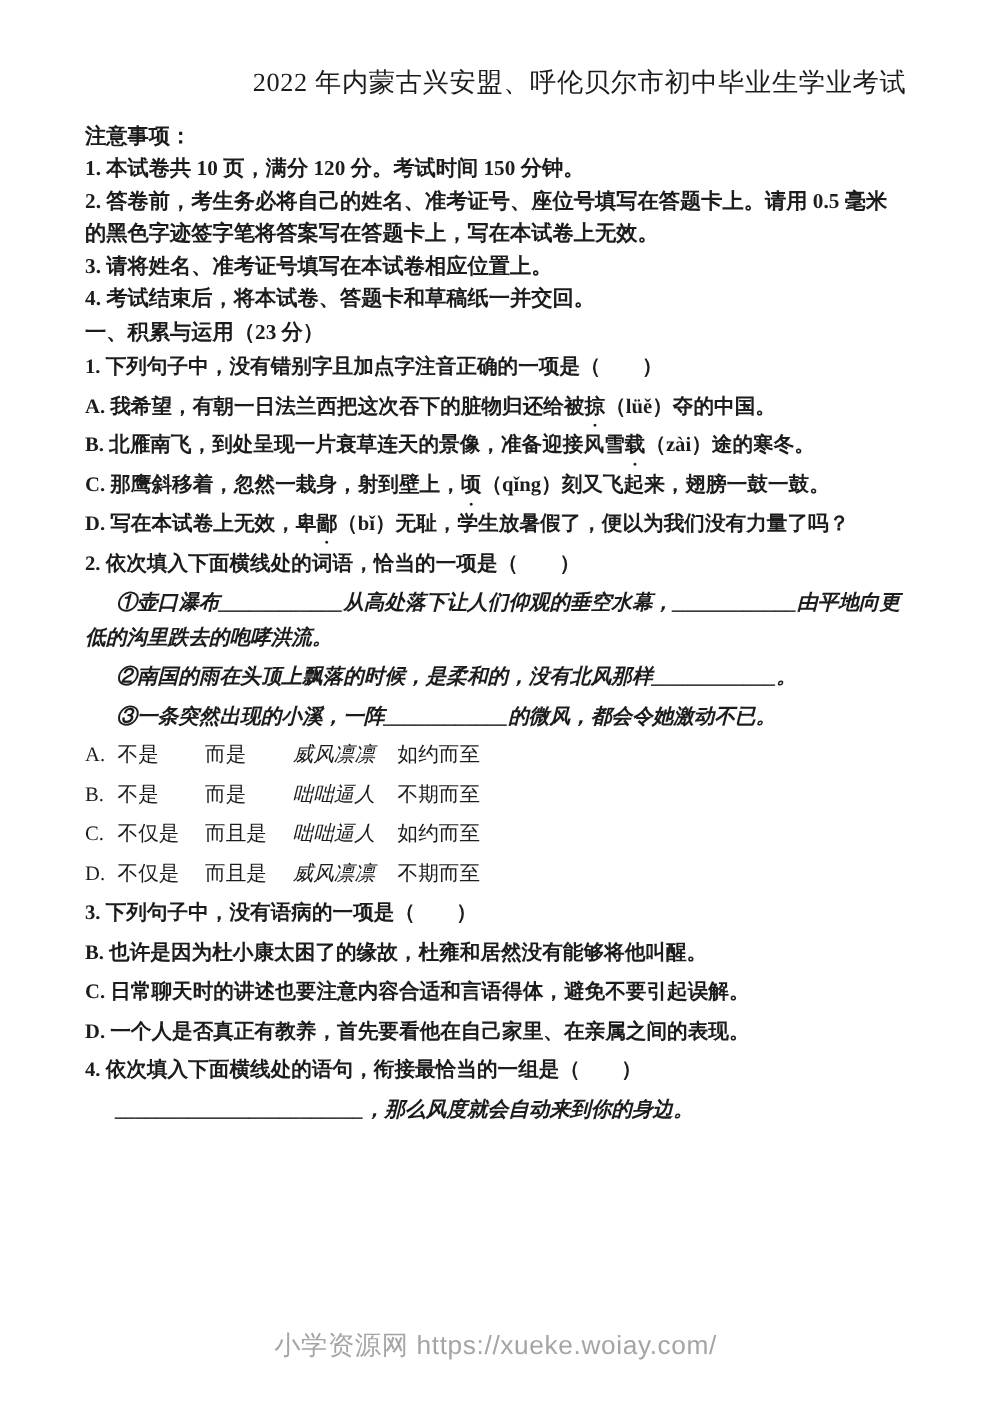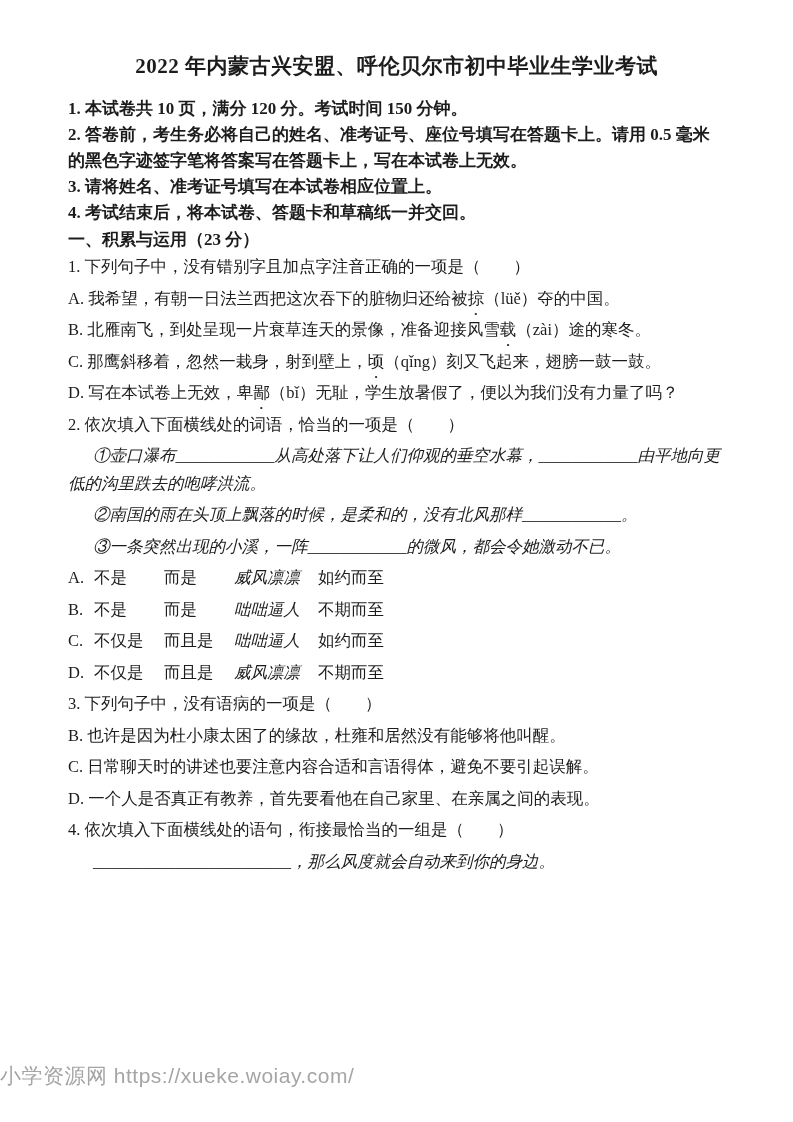--- a/index.html
+++ b/index.html
@@ -7,57 +7,59 @@
     position:relative;
     width:793px;height:1122px;
     box-sizing:border-box;
     padding:52px 68px 0 68px;
     background:#ffffff;
     color:#1c1c1c;
     font-family:"Liberation Serif","DejaVu Serif",serif;
     overflow:hidden;
   }
   .doc-title{
-    text-align:center;font-size:21px;font-weight:700;
+    text-align:right;font-size:21px;font-weight:400;
     margin:0 0 16px 0;letter-spacing:.5px;
   }
   .doc-subject{
     text-align:center;font-size:20px;font-weight:700;
     margin:0 0 14px 0;letter-spacing:2px;
   }
   .notice p{margin:0;font-weight:700;font-size:17px;line-height:26px;}
   .sec-heading{margin:0;font-weight:700;font-size:17px;line-height:27px;}
-  .q p{margin:0 0 4px 0;font-size:16.5px;line-height:27.5px;font-weight:400;}
+  .q p{margin:0 0 4px 0;font-size:16.5px;line-height:27.5px;font-weight:700;}
   .kai{font-style:italic;}
   .indent{text-indent:25px;}
   .wopt{display:flex;margin:0 0 4px 0;font-size:16.5px;line-height:27.5px;}
   .wopt .lab{width:26px;}
   .wopt .c1{width:70px;}
   .wopt .c2{width:70px;}
   .wopt .c3{width:84px;font-style:italic;}
   .em-dot{position:relative;display:inline-block;}
   .em-dot::after{
     content:"\2022";
     position:absolute;left:0;right:0;bottom:-0.52em;
     text-align:center;font-size:9px;line-height:6px;font-style:normal;
   }
   .footer{
     position:absolute;left:0;top:1062px;width:100%;
+    text-align:center;
     font-family:"Liberation Sans","DejaVu Sans",sans-serif;
     font-size:21px;color:#a5a5a5;letter-spacing:.5px;
   }
 </style>
 </head>
 <body>
 
 <div class="page">
 
   <h1 class="doc-title">2022 年内蒙古兴安盟、呼伦贝尔市初中毕业生学业考试</h1>
 
   <div class="notice">
+    <p>注意事项：</p>
     <p>1. 本试卷共 10 页，满分 120 分。考试时间 150 分钟。</p>
     <p>2. 答卷前，考生务必将自己的姓名、准考证号、座位号填写在答题卡上。请用 0.5 毫米的黑色字迹签字笔将答案写在答题卡上，写在本试卷上无效。</p>
     <p>3. 请将姓名、准考证号填写在本试卷相应位置上。</p>
     <p>4. 考试结束后，将本试卷、答题卡和草稿纸一并交回。</p>
   </div>
 
   <p class="sec-heading">一、积累与运用（23 分）</p>
 
   <div class="q">
     <p>1. 下列句子中，没有错别字且加点字注音正确的一项是（　　）</p>

